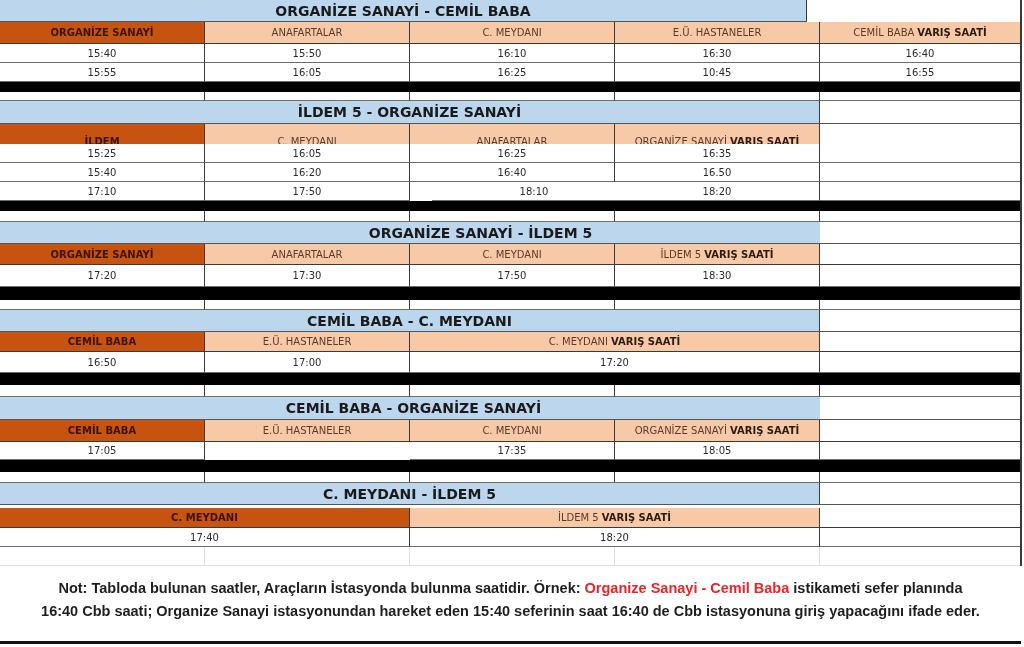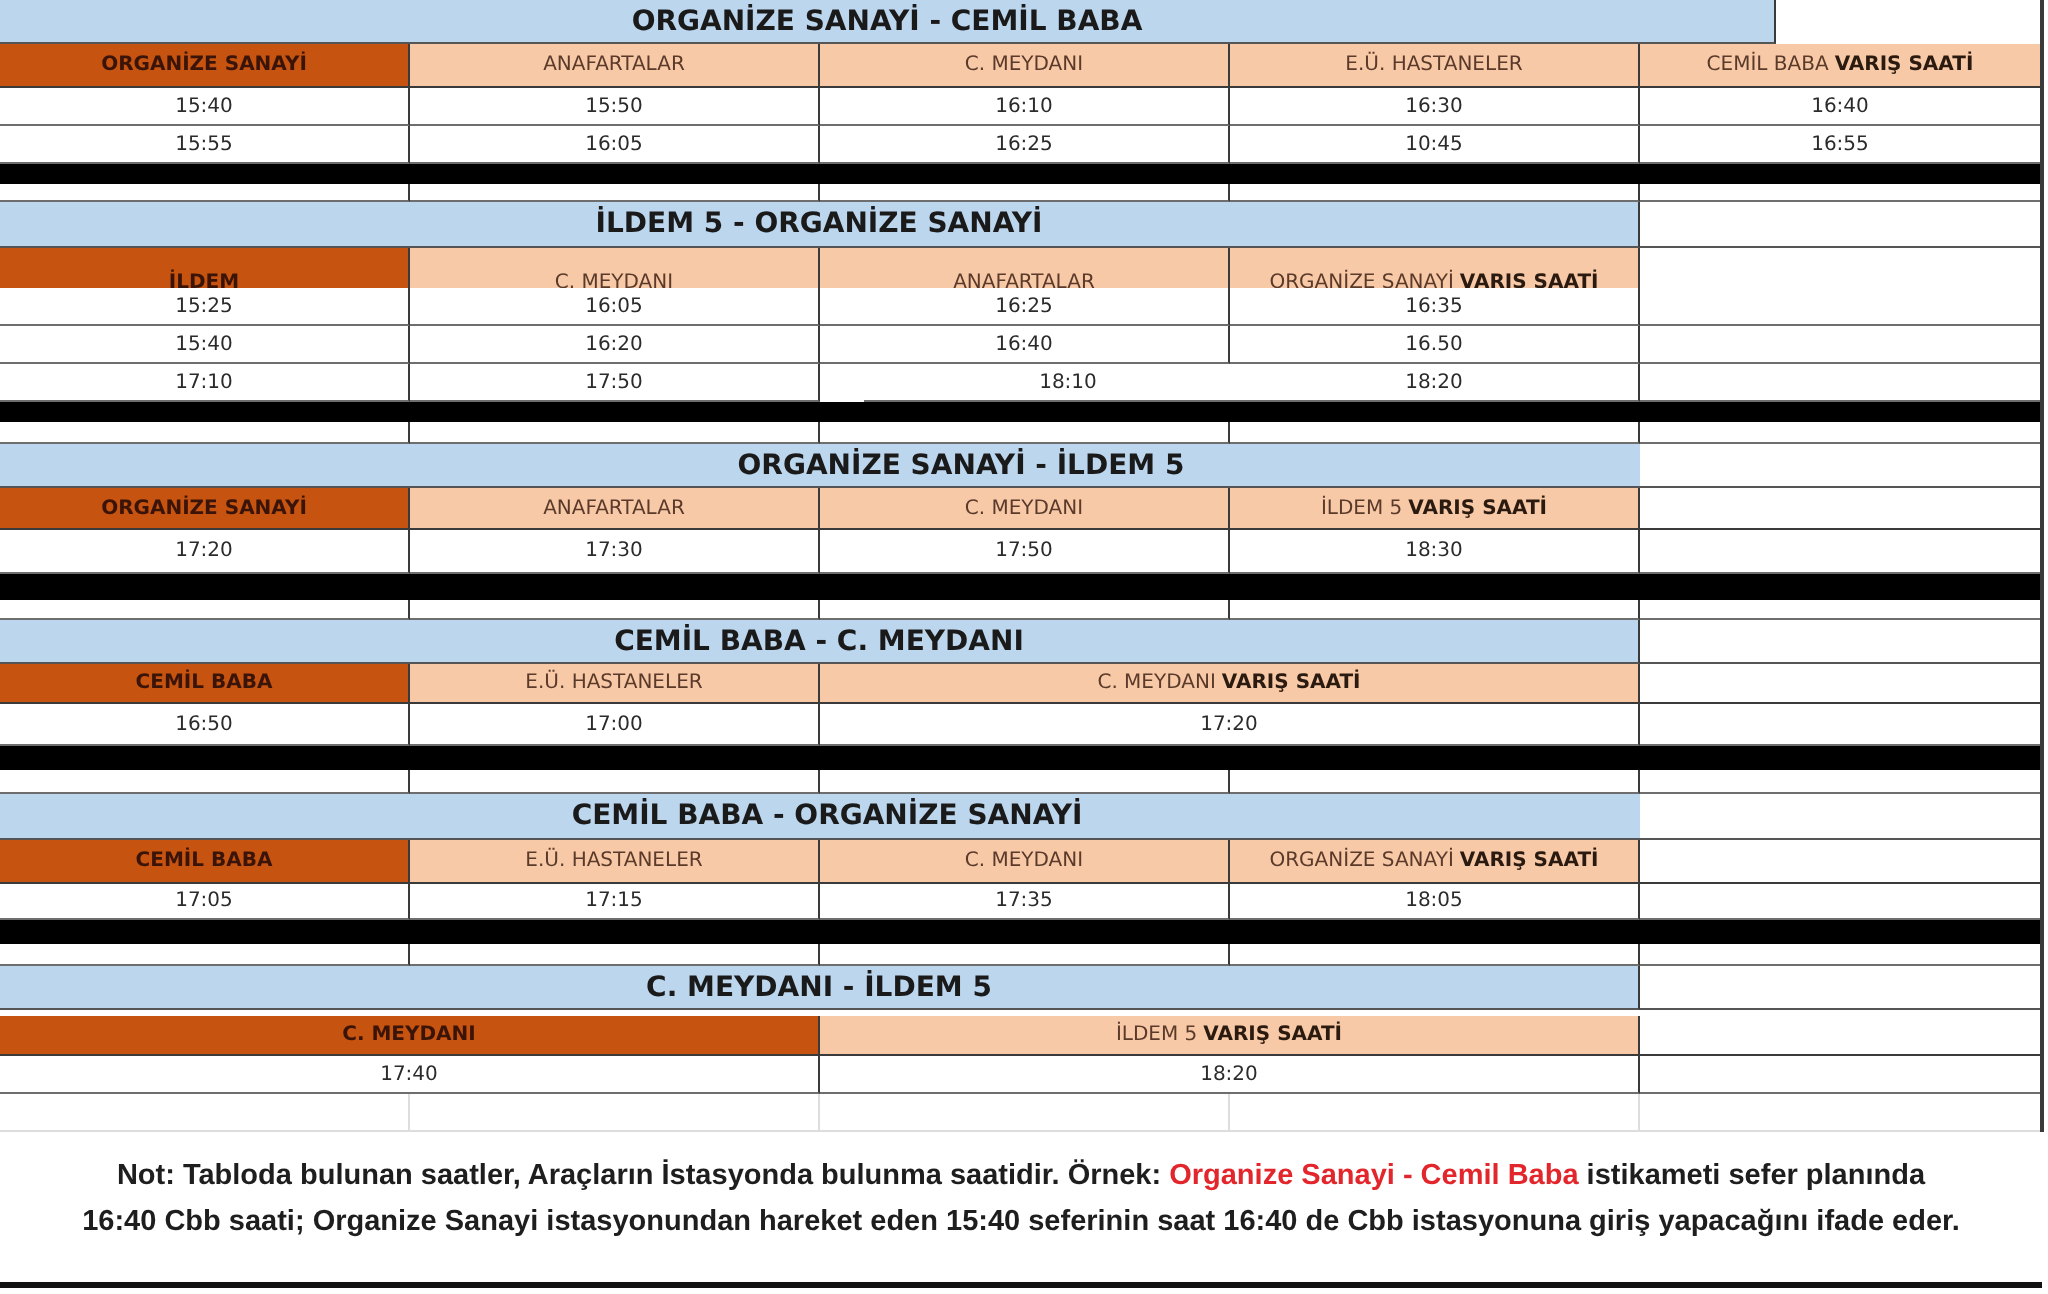--- a/index.html
+++ b/index.html
@@ -26,21 +26,21 @@
           color:#1e1e1e; text-align:center; line-height:23px; padding-top:11px; }
   .note .red { color:#e2262b; }
   .vline-right { position:absolute; left:1020px; top:0; width:2px; height:566px; background:#3a3a3a; }
 </style>
 </head>
 <body>
 
 <div class="sheet">
 
   <div class="row title" style="top:0;height:22px">
-    <div class="cell" style="left:0;width:888px">ORGANİZE SANAYİ - CEMİL BABA</div>
+    <div class="cell" style="left:0;width:807px">ORGANİZE SANAYİ - CEMİL BABA</div>
   </div>
   <div class="row hdr" style="top:22px;height:22px">
     <div class="cell first" style="left:0;width:205px">
         <span>ORGANİZE SANAYİ</span>
       </div>
     <div class="cell" style="left:205px;width:205px">
         <span>ANAFARTALAR</span>
       </div>
     <div class="cell" style="left:410px;width:205px">
         <span>C. MEYDANI</span>
@@ -209,21 +209,20 @@
         <span>C. MEYDANI</span>
       </div>
     <div class="cell" style="left:615px;width:205px">
         <span>ORGANİZE SANAYİ</span>
         <b>VARIŞ SAATİ</b>
       </div>
     <div class="cell blank" style="left:820px;width:201px"></div>
   </div>
   <div class="row data" style="top:442px;height:18px">
     <div class="cell" style="left:0;width:205px">17:05</div>
-    <div class="cell" style="left:205px;width:205px">17:15</div>
     <div class="cell" style="left:410px;width:205px">17:35</div>
     <div class="cell" style="left:615px;width:205px">18:05</div>
     <div class="cell" style="left:820px;width:201px"></div>
   </div>
   <div class="black" style="top:460px;height:12px"></div>
   <div class="row spacer" style="top:472px;height:11px">
     <div class="cell" style="left:0;width:205px"></div>
     <div class="cell" style="left:205px;width:205px"></div>
     <div class="cell" style="left:410px;width:205px"></div>
     <div class="cell" style="left:615px;width:205px"></div>

